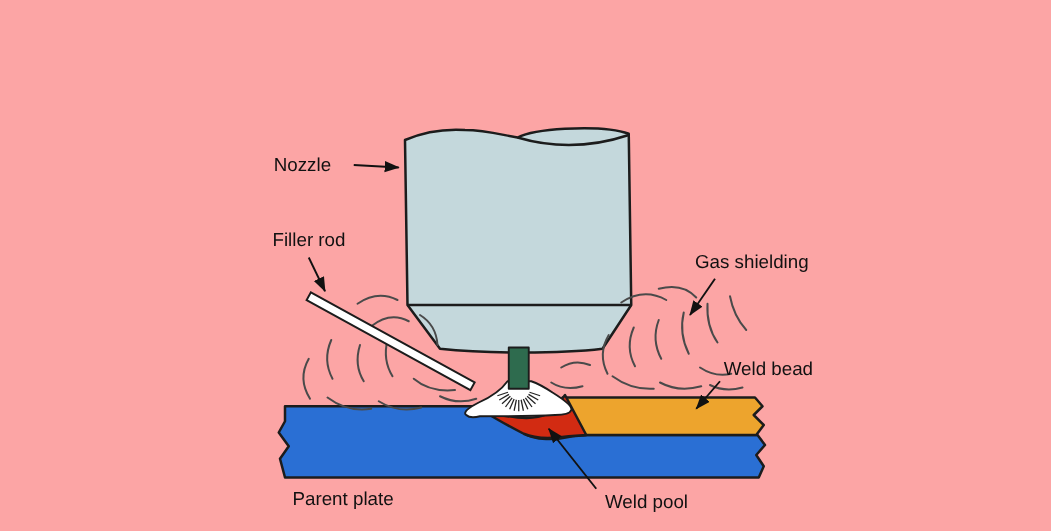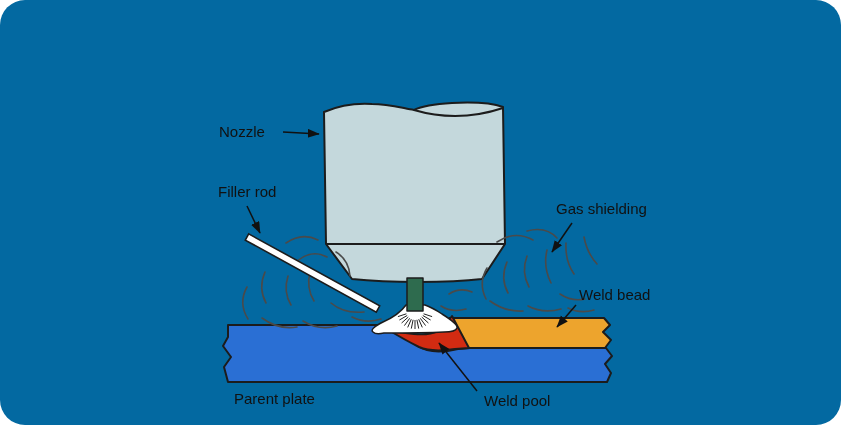--- a/index.html
+++ b/index.html
@@ -1,16 +1,16 @@
 <!DOCTYPE html>
 <html><head>
 <meta charset="utf-8">
 <style>
   html,body{margin:0;padding:0;background:#ffffff;}
-  .stage{position:relative;width:841px;height:425px;background:#0369a1;overflow:hidden;border-radius:25px;}
+  .stage{position:relative;width:841px;height:425px;background:#fca5a5;overflow:hidden;}
   svg{display:block;}
   text{font-family:"Liberation Sans","DejaVu Sans",sans-serif;font-size:15px;}
   .sw{fill:none;stroke-width:1.6;stroke-linecap:round;}
   .outl{stroke-width:2;stroke-linejoin:round;}
   .ann line{stroke-width:1.5;}
   .ah{fill:#111111;}
   .hatch line{stroke:#222222;stroke-width:1;}
 </style>
 </head>
 <body>

